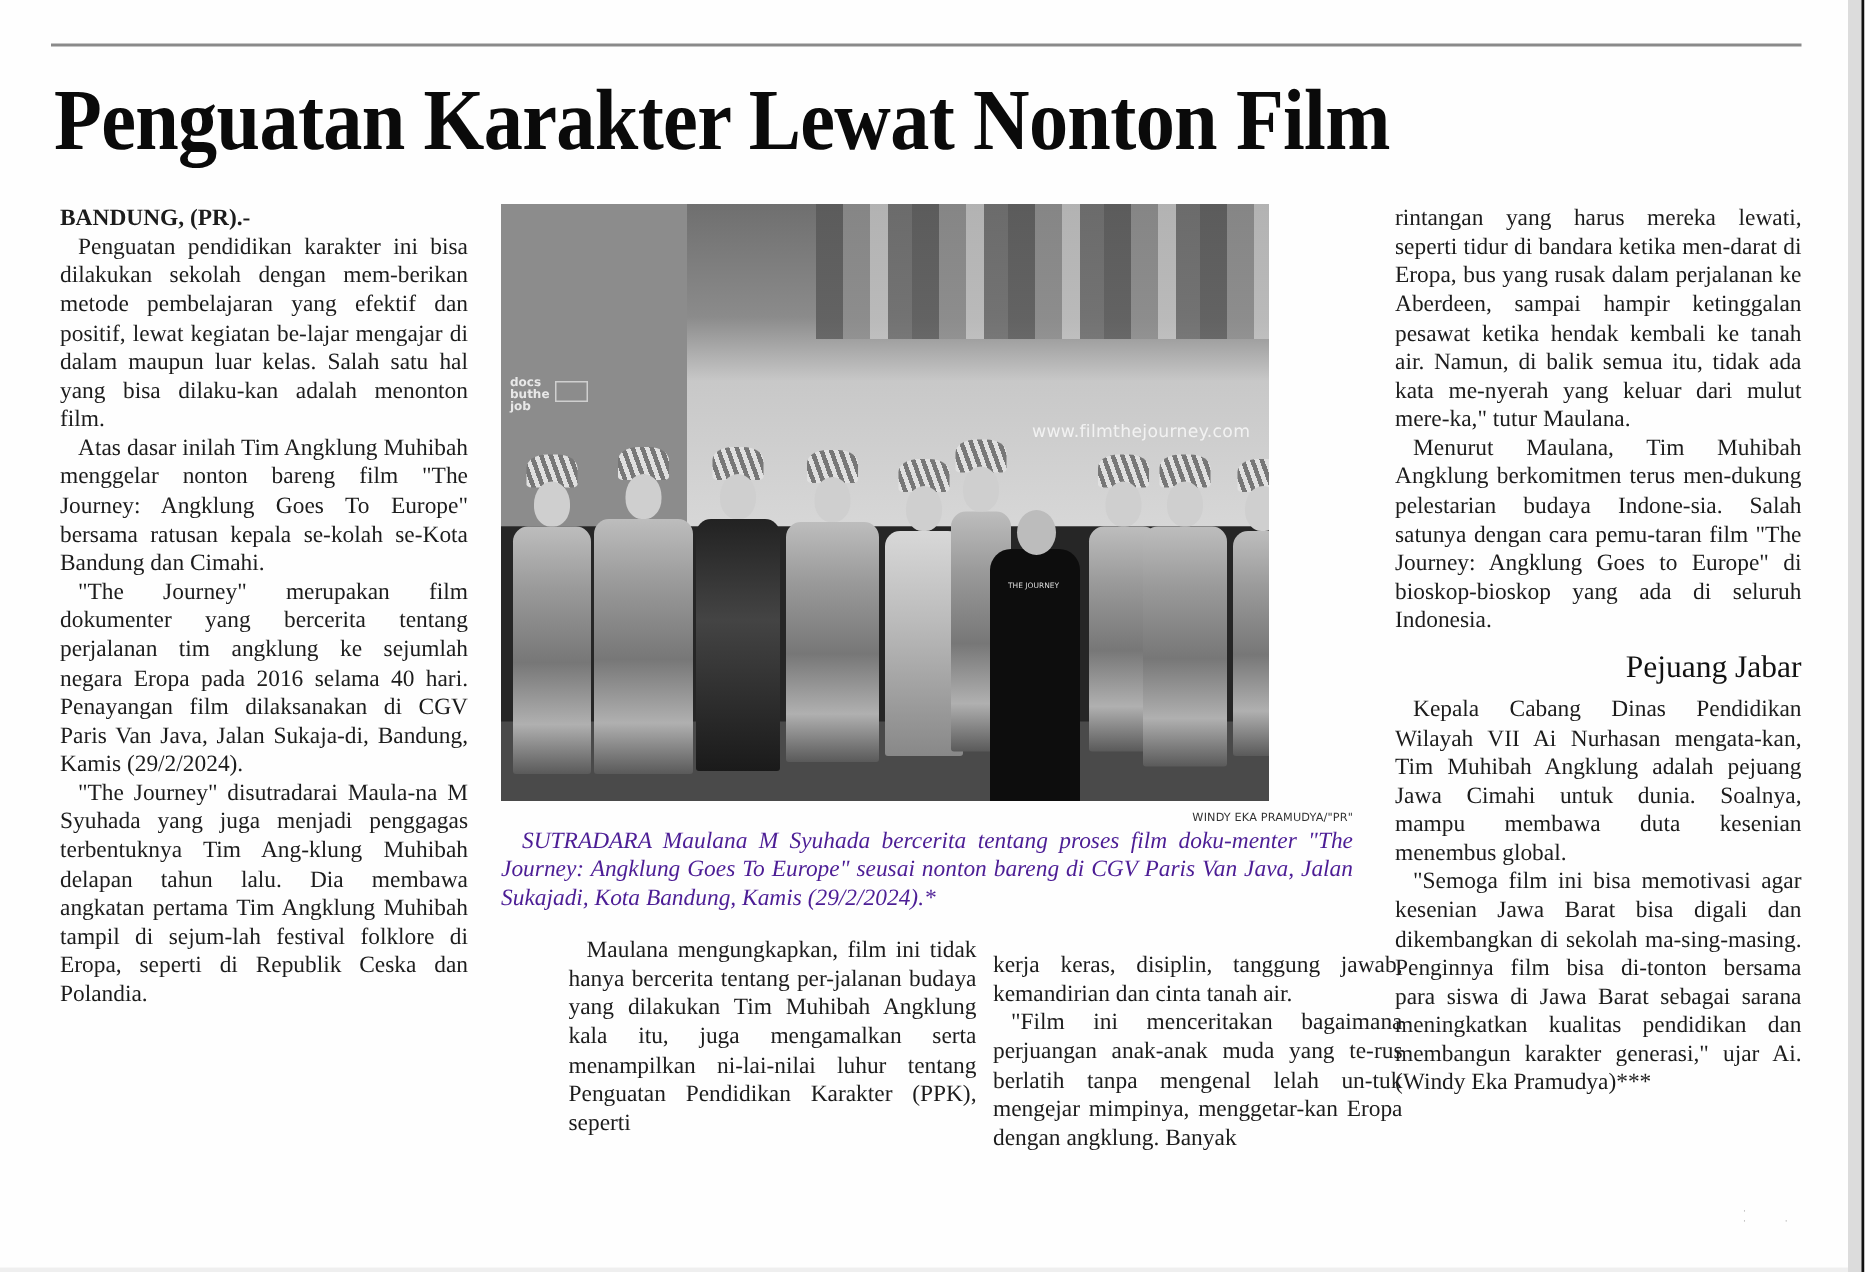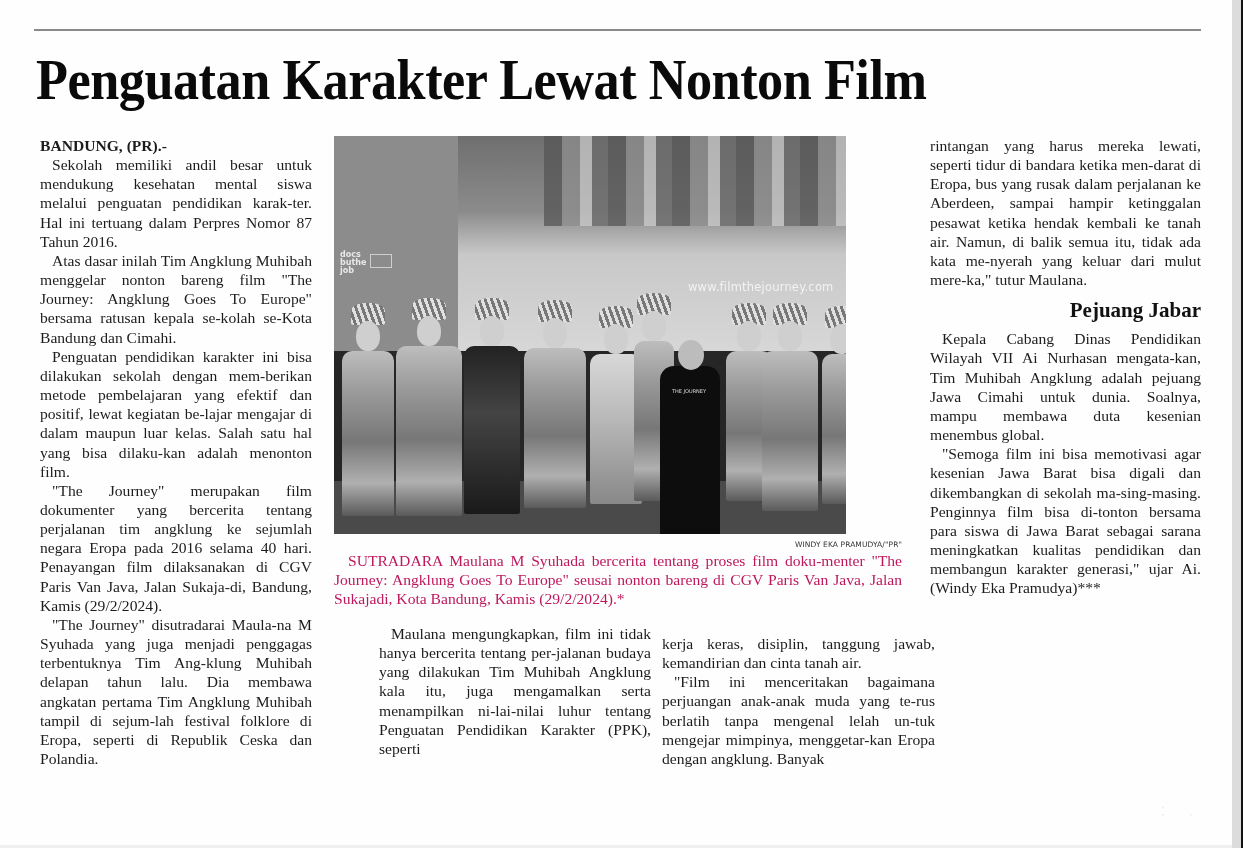--- a/index.html
+++ b/index.html
@@ -27,21 +27,21 @@
     }
     .col p { text-indent: 12px; }
     .col p.noindent { text-indent: 0; }
     .dateline { font-weight: bold; text-indent: 0 !important; }
     .col-1 { left: 40px; top: 136px; width: 272px; }
     .col-2 { left: 334px; top: 624px; width: 272px; margin-left: 45px; }
     .col-3 { left: 662px; top: 634px; width: 273px; }
     .col-4 { left: 930px; top: 136px; width: 271px; }
 
     .subhead {
-      font-weight: bold; font-size: 21px; line-height: 26px; text-align: right;
+      font-weight: normal; font-size: 21px; line-height: 26px; text-align: right;
       margin: 8px 0 6px 0; text-indent: 0 !important; color: #111;
     }
     .byline { font-weight: normal; }
 
     .photo {
       position: absolute; left: 334px; top: 136px; width: 512px; height: 398px;
       background: #3a3a3a; overflow: hidden;
     }
     .photo .screen-left { position: absolute; left: 0; top: 0; width: 124px; height: 215px; background: #8c8c8c; }
     .photo .screen { position: absolute; left: 124px; top: 0; width: 444px; height: 215px;
@@ -60,38 +60,37 @@
     .speaker { position: absolute; left: 326px; top: 230px; width: 60px; height: 168px; background: #0d0d0d; border-radius: 14px 14px 0 0; }
     .speaker .head { position: absolute; left: 18px; top: -26px; width: 26px; height: 30px; border-radius: 50%; background: #bcbcbc; }
     .speaker .shirt-text { position: absolute; left: 12px; top: 22px; color: #ddd; font-size: 5px; font-family: "DejaVu Sans", sans-serif; }
 
     .credit {
       position: absolute; left: 782px; top: 540px; width: 120px; text-align: right;
       font-family: "DejaVu Sans", "Liberation Sans", sans-serif; font-size: 7.5px; color: #333; letter-spacing: 0.1px;
     }
     .caption {
       position: absolute; left: 334px; top: 551px; width: 568px;
-      font-family: "Liberation Serif", "DejaVu Serif", serif; 
-      font-size: 15.6px; line-height: 19.2px; text-align: justify; text-indent: 14px; color: #be185d;
+      font-family: "Liberation Serif", "DejaVu Serif", serif; font-style: italic;
+      font-size: 15.6px; line-height: 19.2px; text-align: justify; text-indent: 14px; color: #4c1d95;
     }
     .page-marks { position: absolute; left: 1162px; top: 804px; font-size: 6px; color: #aaa; font-family: "DejaVu Sans", sans-serif; letter-spacing: 26px; }
   </style>
 </head>
 <body>
 
 <div class="page">
   <div class="top-rule"></div>
 
   <h1 class="headline">Penguatan Karakter Lewat Nonton Film</h1>
 
   <div class="col col-1">
     <p class="dateline">BANDUNG, (PR).-</p>
-    <p>Sekolah memiliki andil besar untuk mendukung kesehatan mental siswa melalui penguatan pendidikan karak-ter. Hal ini tertuang dalam Perpres Nomor 87 Tahun 2016.</p>
+    <p>Penguatan pendidikan karakter ini bisa dilakukan sekolah dengan mem-berikan metode pembelajaran yang efektif dan positif, lewat kegiatan be-lajar mengajar di dalam maupun luar kelas. Salah satu hal yang bisa dilaku-kan adalah menonton film.</p>
     <p>Atas dasar inilah Tim Angklung Muhibah menggelar nonton bareng film "The Journey: Angklung Goes To Europe" bersama ratusan kepala se-kolah se-Kota Bandung dan Cimahi.</p>
-    <p>Penguatan pendidikan karakter ini bisa dilakukan sekolah dengan mem-berikan metode pembelajaran yang efektif dan positif, lewat kegiatan be-lajar mengajar di dalam maupun luar kelas. Salah satu hal yang bisa dilaku-kan adalah menonton film.</p>
     <p>"The Journey" merupakan film dokumenter yang bercerita tentang perjalanan tim angklung ke sejumlah negara Eropa pada 2016 selama 40 hari. Penayangan film dilaksanakan di CGV Paris Van Java, Jalan Sukaja-di, Bandung, Kamis (29/2/2024).</p>
     <p>"The Journey" disutradarai Maula-na M Syuhada yang juga menjadi penggagas terbentuknya Tim Ang-klung Muhibah delapan tahun lalu. Dia membawa angkatan pertama Tim Angklung Muhibah tampil di sejum-lah festival folklore di Eropa, seperti di Republik Ceska dan Polandia.</p>
   </div>
 
   <div class="photo">
     <div class="screen-left">
       <div class="logo-a">docs<br>buthe<br>job</div>
       <div class="logo-b"></div>
     </div>
     <div class="screen">
@@ -155,20 +154,21 @@
     <p>Maulana mengungkapkan, film ini tidak hanya bercerita tentang per-jalanan budaya yang dilakukan Tim Muhibah Angklung kala itu, juga mengamalkan serta menampilkan ni-lai-nilai luhur tentang Penguatan Pendidikan Karakter (PPK), seperti</p>
   </div>
 
   <div class="col col-3">
     <p class="noindent">kerja keras, disiplin, tanggung jawab, kemandirian dan cinta tanah air.</p>
     <p>"Film ini menceritakan bagaimana perjuangan anak-anak muda yang te-rus berlatih tanpa mengenal lelah un-tuk mengejar mimpinya, menggetar-kan Eropa dengan angklung. Banyak</p>
   </div>
 
   <div class="col col-4">
     <p class="noindent">rintangan yang harus mereka lewati, seperti tidur di bandara ketika men-darat di Eropa, bus yang rusak dalam perjalanan ke Aberdeen, sampai hampir ketinggalan pesawat ketika hendak kembali ke tanah air. Namun, di balik semua itu, tidak ada kata me-nyerah yang keluar dari mulut mere-ka," tutur Maulana.</p>
+    <p>Menurut Maulana, Tim Muhibah Angklung berkomitmen terus men-dukung pelestarian budaya Indone-sia. Salah satunya dengan cara pemu-taran film "The Journey: Angklung Goes to Europe" di bioskop-bioskop yang ada di seluruh Indonesia.</p>
     <p class="subhead">Pejuang Jabar</p>
     <p>Kepala Cabang Dinas Pendidikan Wilayah VII Ai Nurhasan mengata-kan, Tim Muhibah Angklung adalah pejuang Jawa Cimahi untuk dunia. Soalnya, mampu membawa duta kesenian menembus global.</p>
     <p><span>"Semoga film ini bisa memotivasi agar kesenian Jawa Barat bisa digali dan dikembangkan di sekolah ma-sing-masing. Penginnya film bisa di-tonton bersama para siswa di Jawa Barat sebagai sarana meningkatkan kualitas pendidikan dan membangun karakter generasi," ujar Ai.</span> <span class="byline">(Windy Eka Pramudya)***</span></p>
   </div>
 
   <div class="page-marks">· ··</div>
 </div>
 
 <div class="bottom-strip"></div>
 <div class="edge-gray"></div>

